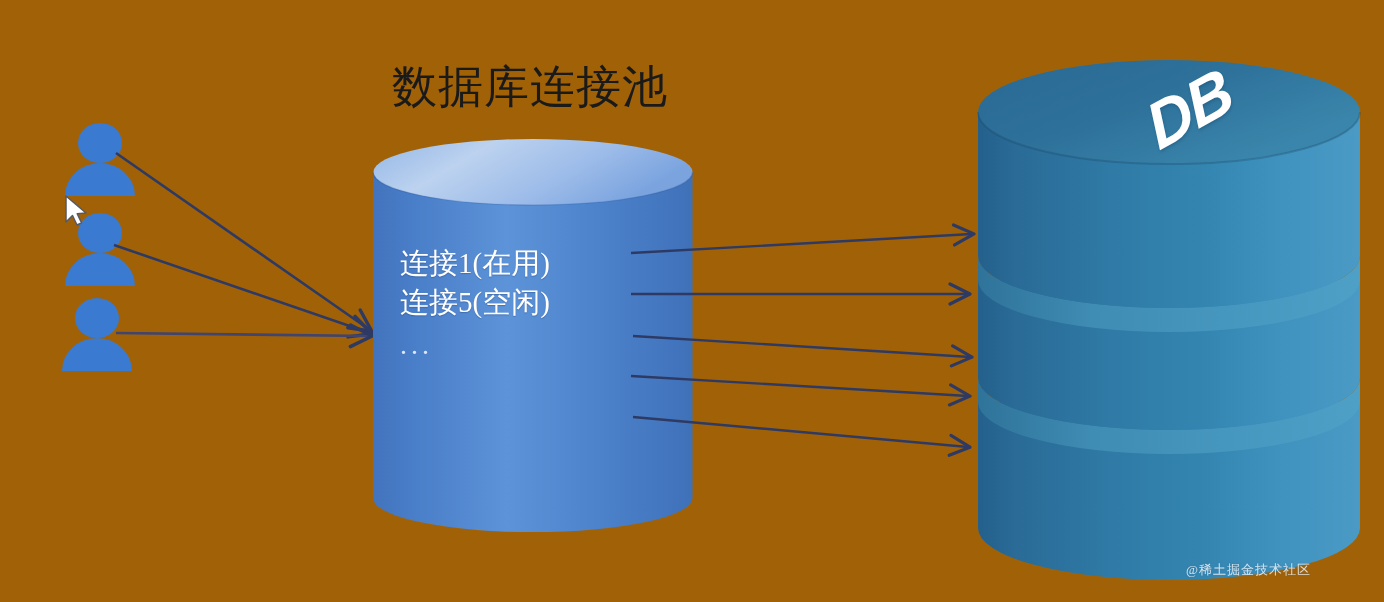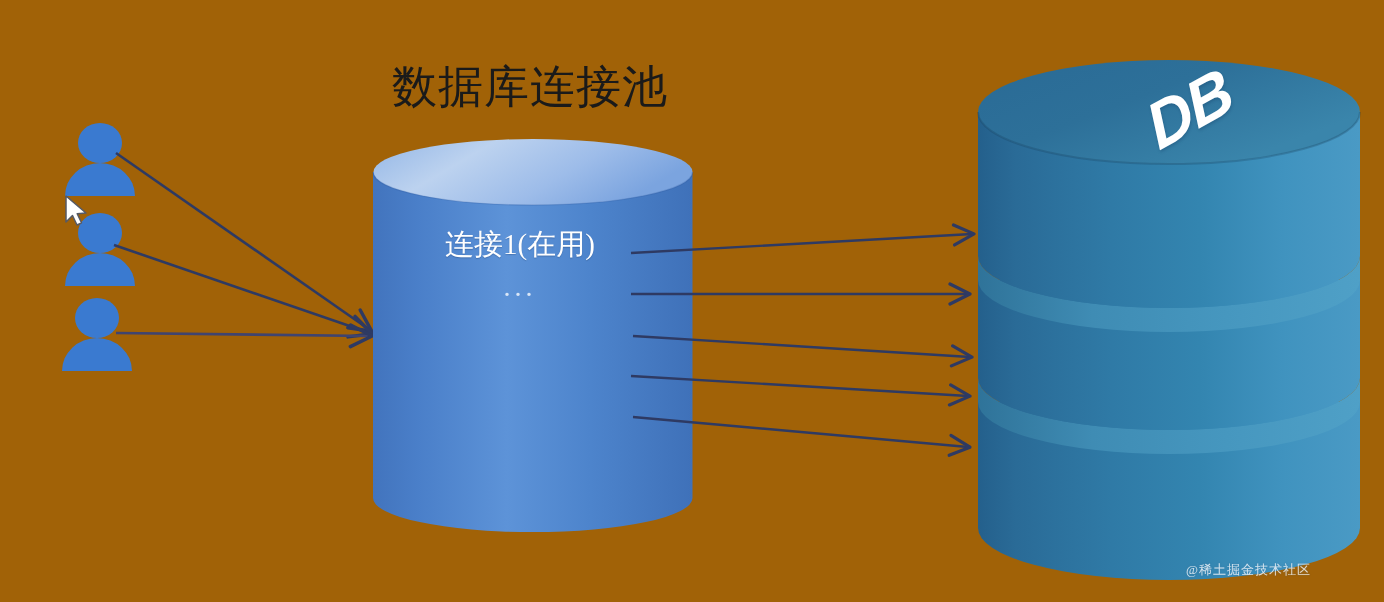--- a/index.html
+++ b/index.html
@@ -33,23 +33,22 @@
     font-size: 45px;
     line-height: 1.05;
     color: #1a1a1a;
     letter-spacing: 1px;
     white-space: nowrap;
   }
   
   #pool-list {
     position: absolute;
     left: 400px;
-    top: 225px;
+    top: 244px;
     width: 240px;
-    text-align: center;
   }
   .conn-row {
     font-family: "Liberation Serif", "DejaVu Serif", serif;
     font-size: 29px;
     line-height: 39px;
     color: #ffffff;
     white-space: nowrap;
     text-shadow: 0 1px 1px rgba(30,60,110,0.35);
   }
   .conn-ellipsis {
@@ -213,20 +212,21 @@
       <ellipse cx="1169" cy="112" rx="191" ry="52" fill="url(#dbTop)"></ellipse>
 
       <path d="M978 112 A191 52 0 0 0 1360 112" fill="none" stroke="rgba(20,55,85,0.25)" stroke-width="2"></path>
     </g>
   </svg>
 
   <div id="pool-title">数据库连接池</div>
 
   <div id="pool-list">
     <div class="conn-row">连接1(在用)</div>
+    <div class="conn-row">连接5(空闲)</div>
     <div class="conn-ellipsis">...</div>
   </div>
 
   <div id="db-label">DB</div>
 
   <div id="watermark">@稀土掘金技术社区</div>
 
 </div>
 
 </body></html>

